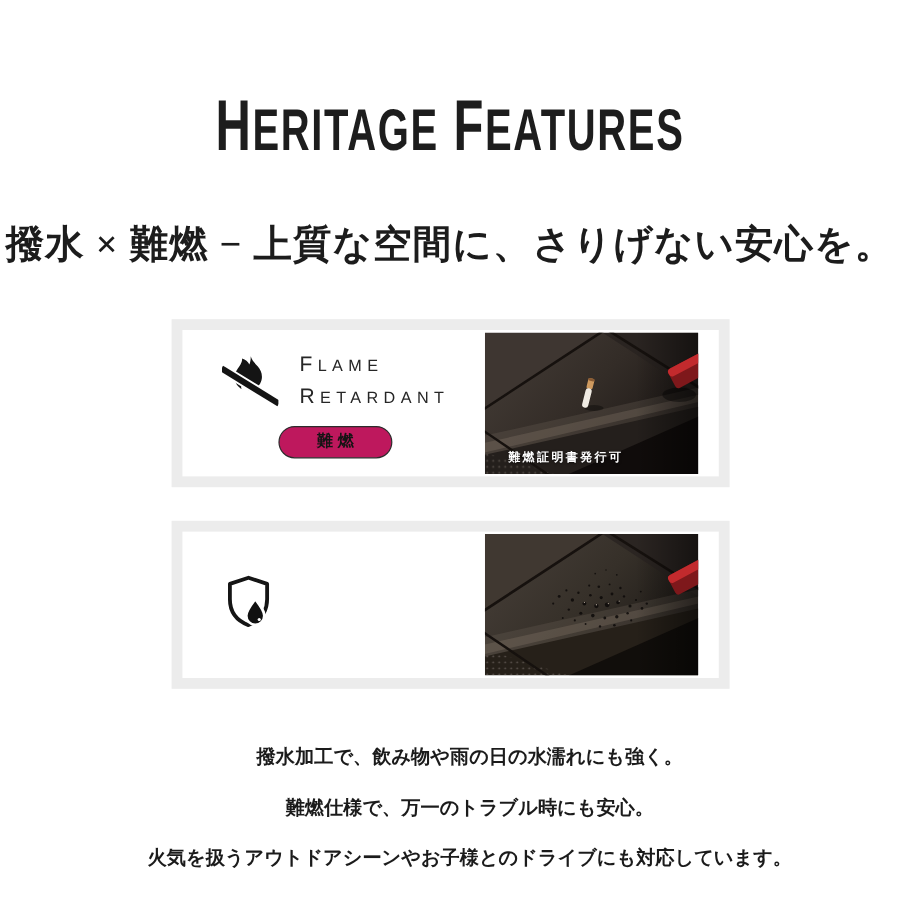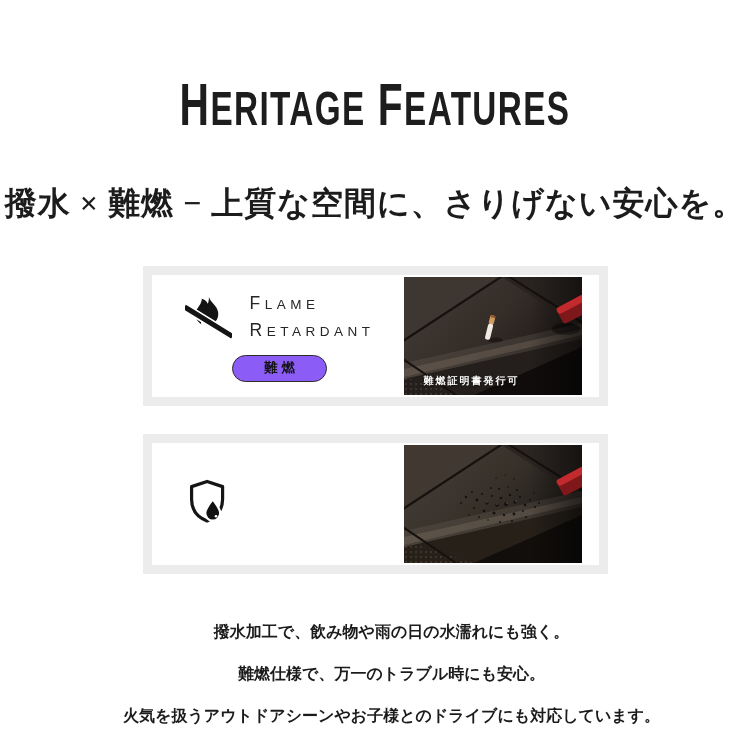--- a/index.html
+++ b/index.html
@@ -25,21 +25,21 @@
         justify-content:space-between;padding:0 17px 0 33px;}
   .card-left{display:flex;flex-direction:column;align-items:center;}
   .icon-label-row{display:flex;align-items:center;gap:18px;}
   .feature-icon svg{display:block;}
   .feature-labels{display:flex;flex-direction:column;}
   .label-line{display:block;font-size:13.5px;letter-spacing:4.5px;color:#262626;
               line-height:1;white-space:nowrap;}
   .label-line + .label-line{margin-top:10px;}
   .label-line::first-letter{font-size:17.5px;}
   .feature-badge{margin-top:11px;box-sizing:border-box;min-width:95px;height:27px;
-                 border:1.5px solid #2c2c2c;border-radius:14px;background:#8b5cf6;
+                 border:1.5px solid #2c2c2c;border-radius:14px;background:#be185d;
                  display:flex;align-items:center;justify-content:center;}
   .feature-badge span{font-size:13.5px;font-weight:bold;color:#141414;
                       letter-spacing:4px;text-indent:4px;}
 
   
   .photo{position:relative;width:178px;height:118px;overflow:hidden;flex:0 0 auto;}
   .photo svg{position:absolute;inset:0;width:100%;height:100%;}
   .photo-caption{position:absolute;left:20px;bottom:7px;color:#ffffff;
                  font-weight:bold;font-size:10px;letter-spacing:2px;
                  white-space:nowrap;text-shadow:0 1px 2px rgba(0,0,0,.6);}

